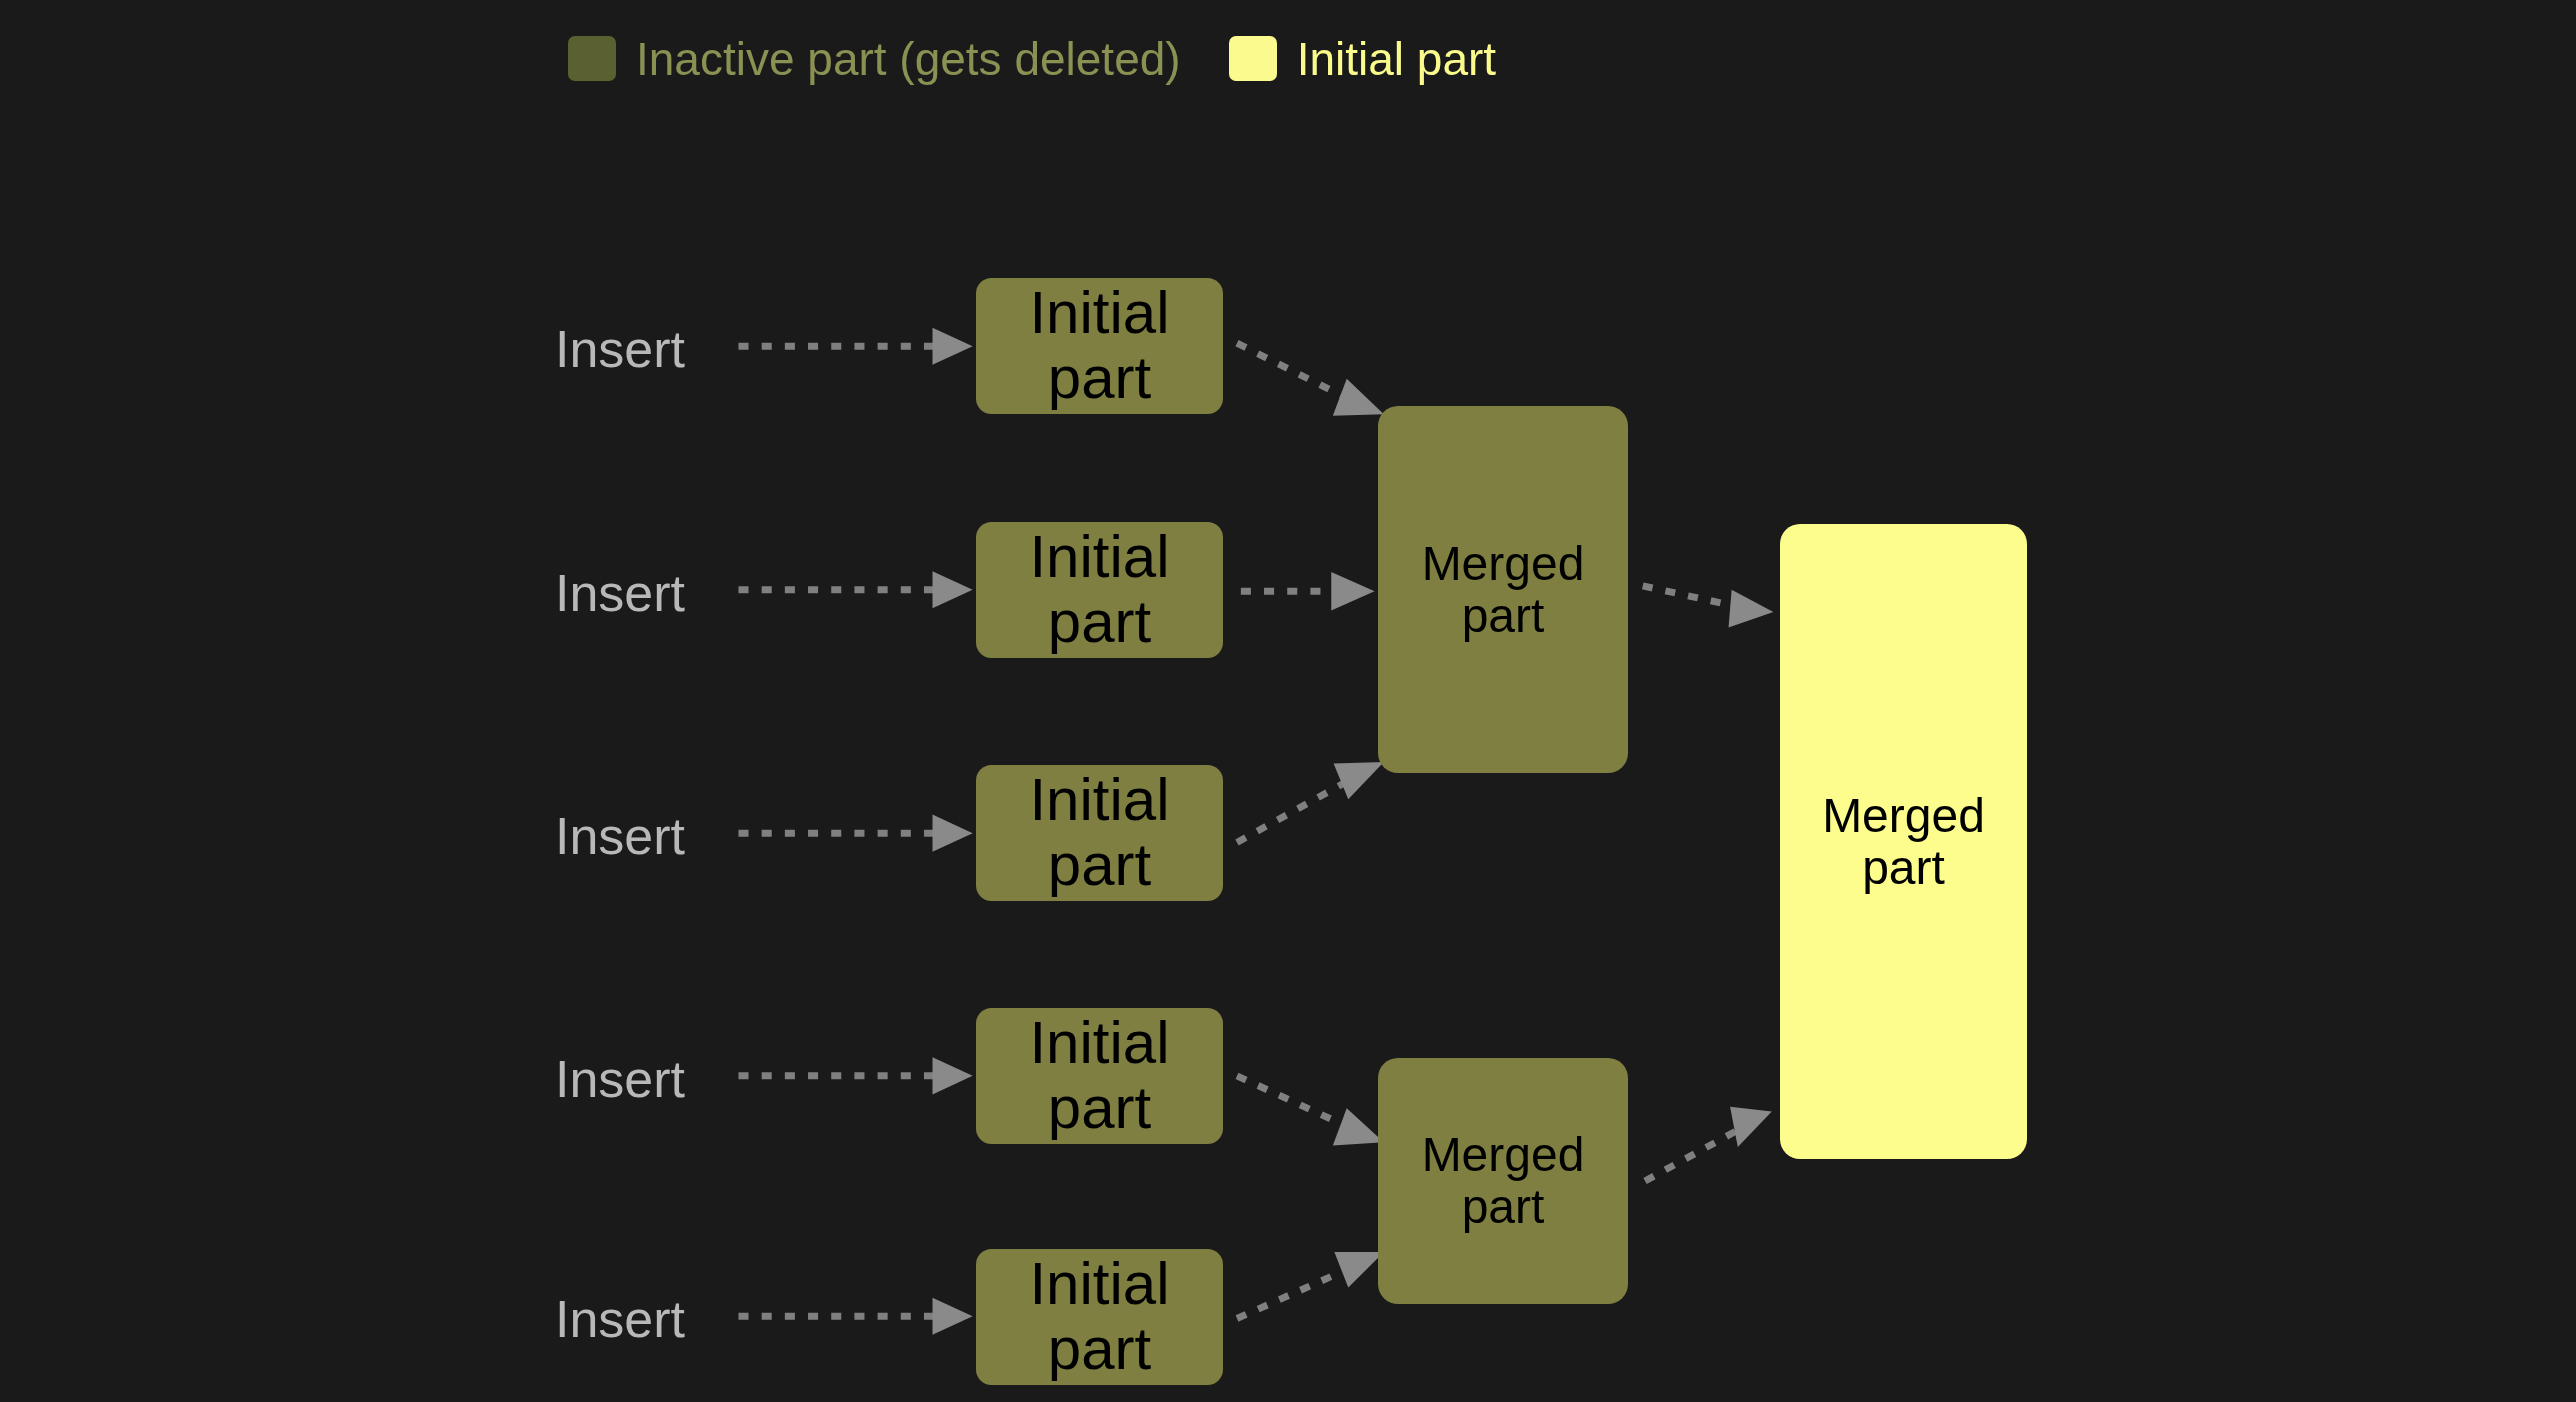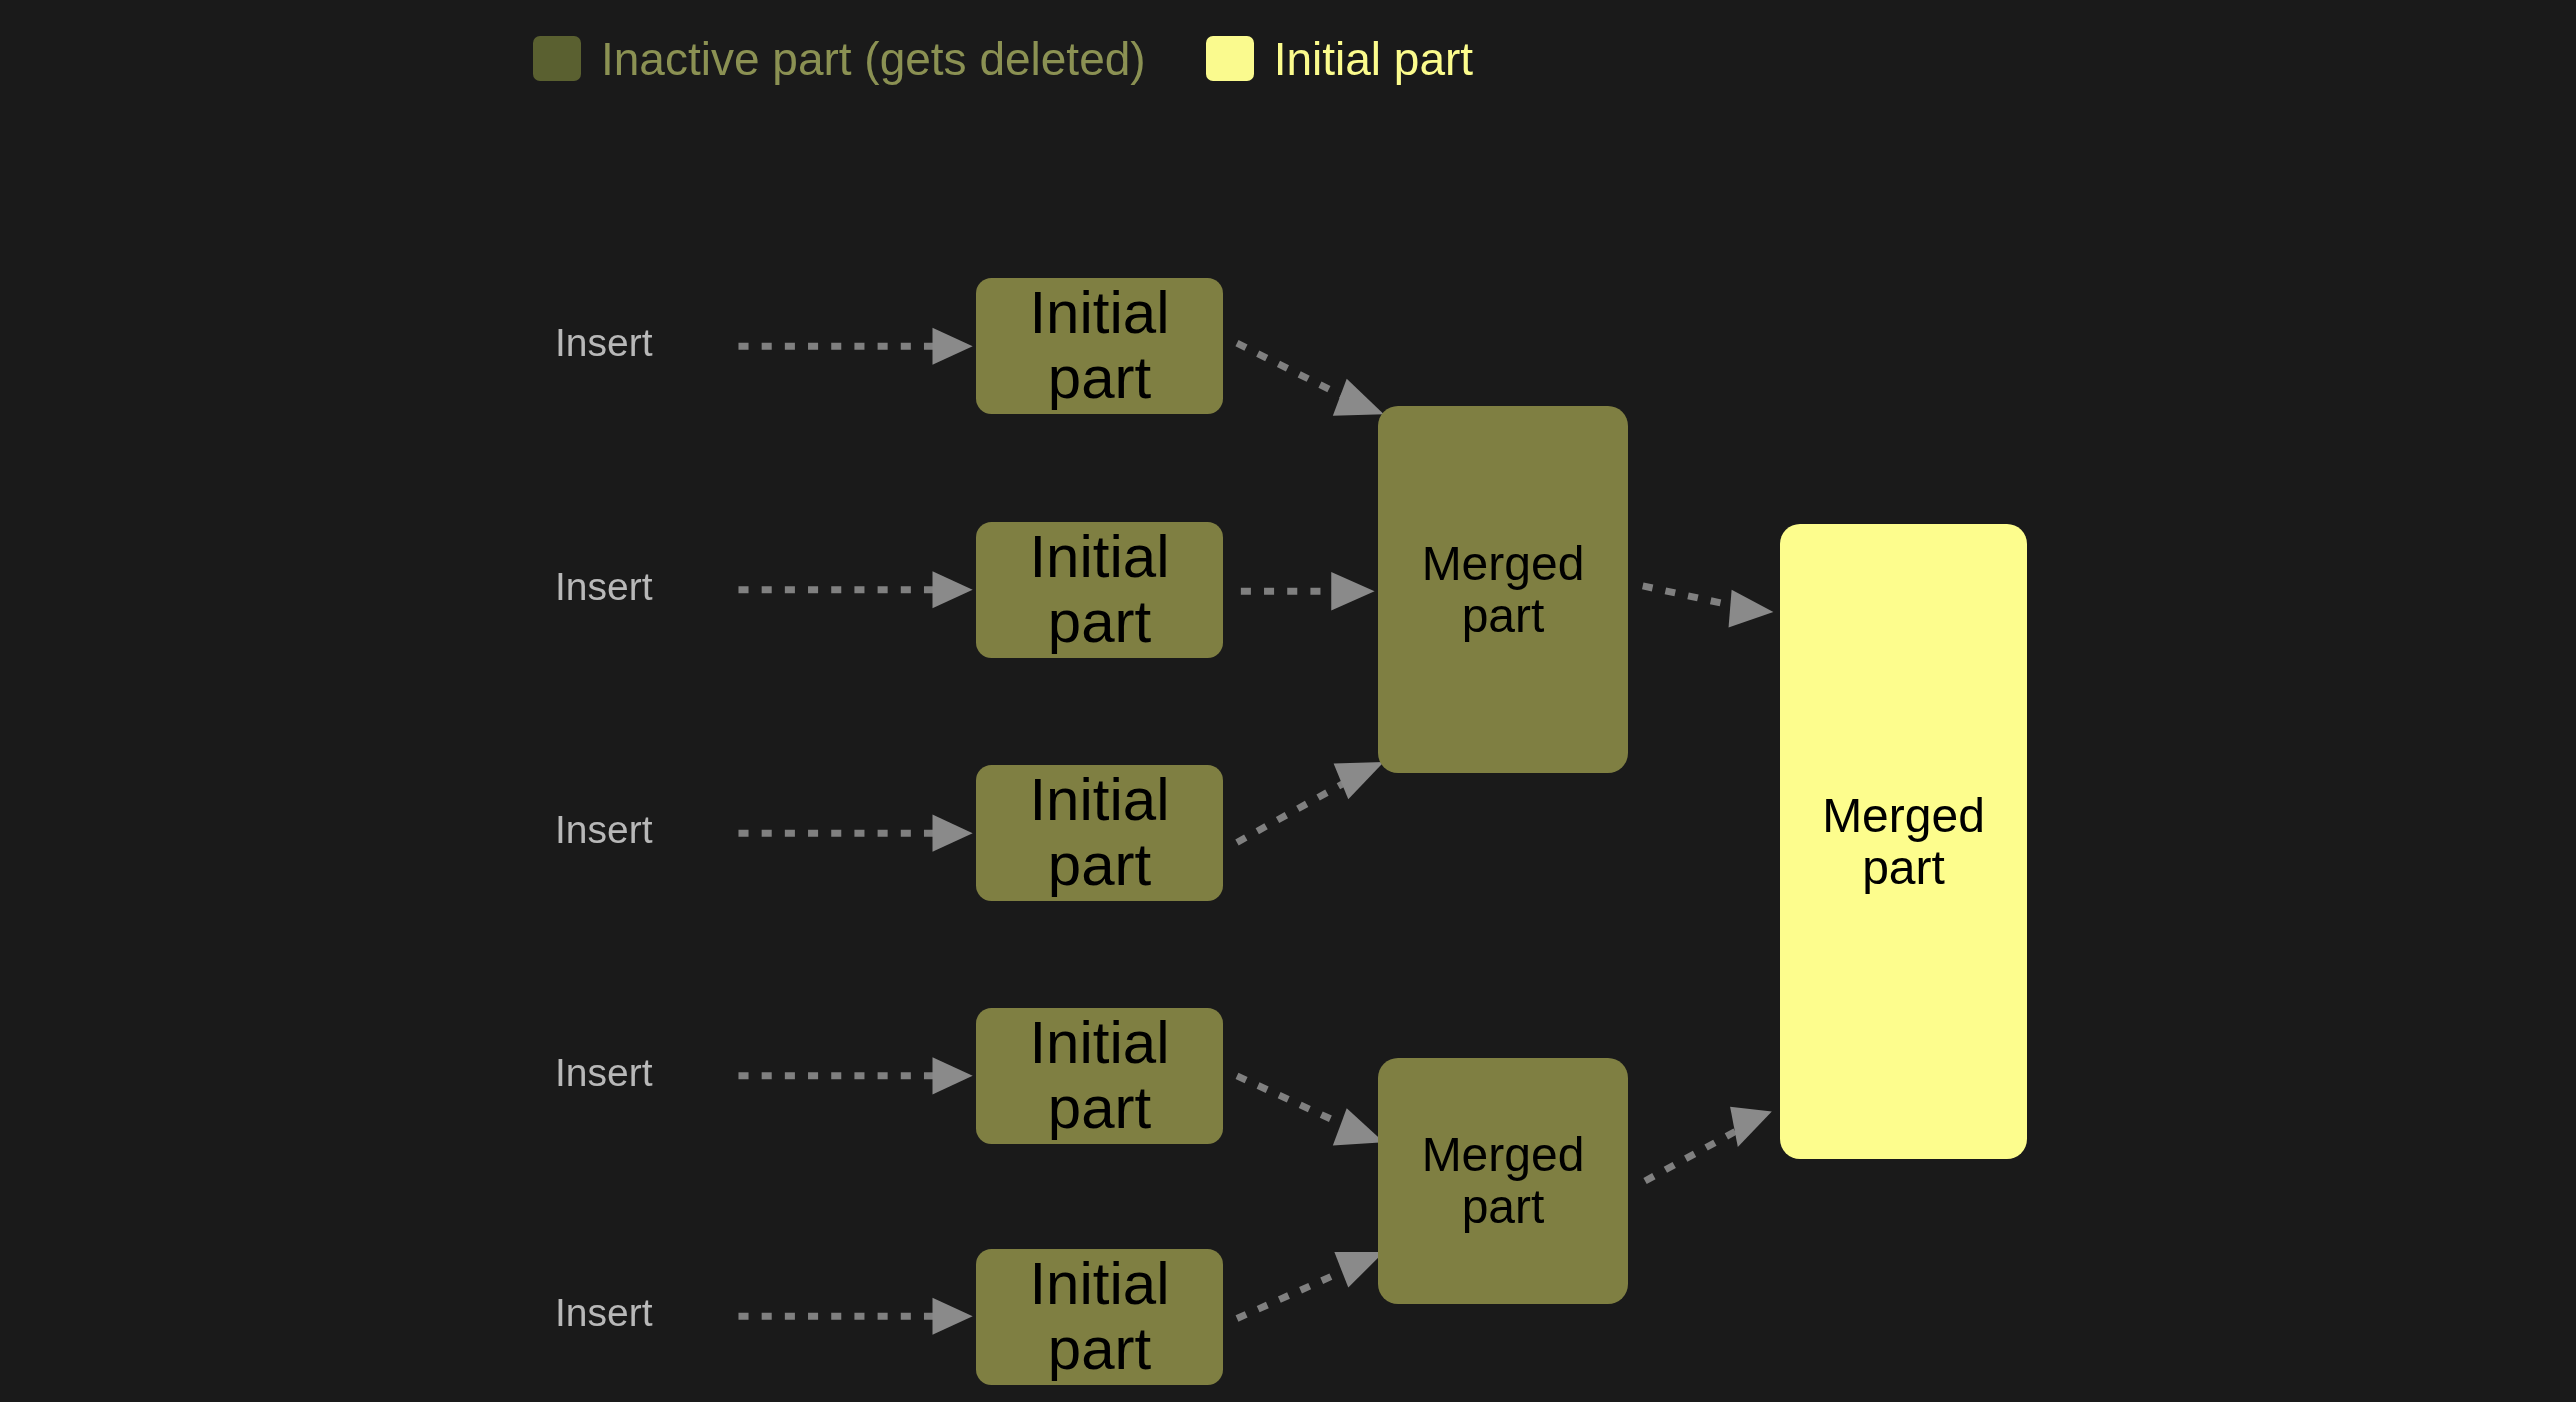--- a/index.html
+++ b/index.html
@@ -15,25 +15,25 @@
     position: relative;
     width: 2576px;
     height: 1402px;
     background: #1a1a1a;
     overflow: hidden;
   }
 
   
   .legend {
     position: absolute;
-    left: 533px;
+    left: 568px;
     top: 23px;
     display: flex;
     align-items: center;
-    gap: 12px;
+    gap: 0px;
     height: 71px;
     text-align: right;
   }
   .legend-entry {
     display: flex;
     align-items: center;
   }
   .legend-entry.inactive { margin-right: 48px; }
   .legend-swatch {
     width: 48px;
@@ -90,21 +90,21 @@
   }
   #merged-top    { top: 406px;  height: 367px; }
   #merged-bottom { top: 1058px; height: 246px; }
 
   
   .insert-label {
     position: absolute;
     left: 555px;
     width: 232px;
     color: #b8b8b8;
-    font-size: 39px;
+    font-size: 52px;
     line-height: 1;
     text-align: left;
     white-space: nowrap;
   }
 
   
   #connectors {
     position: absolute;
     left: 0;
     top: 0;

